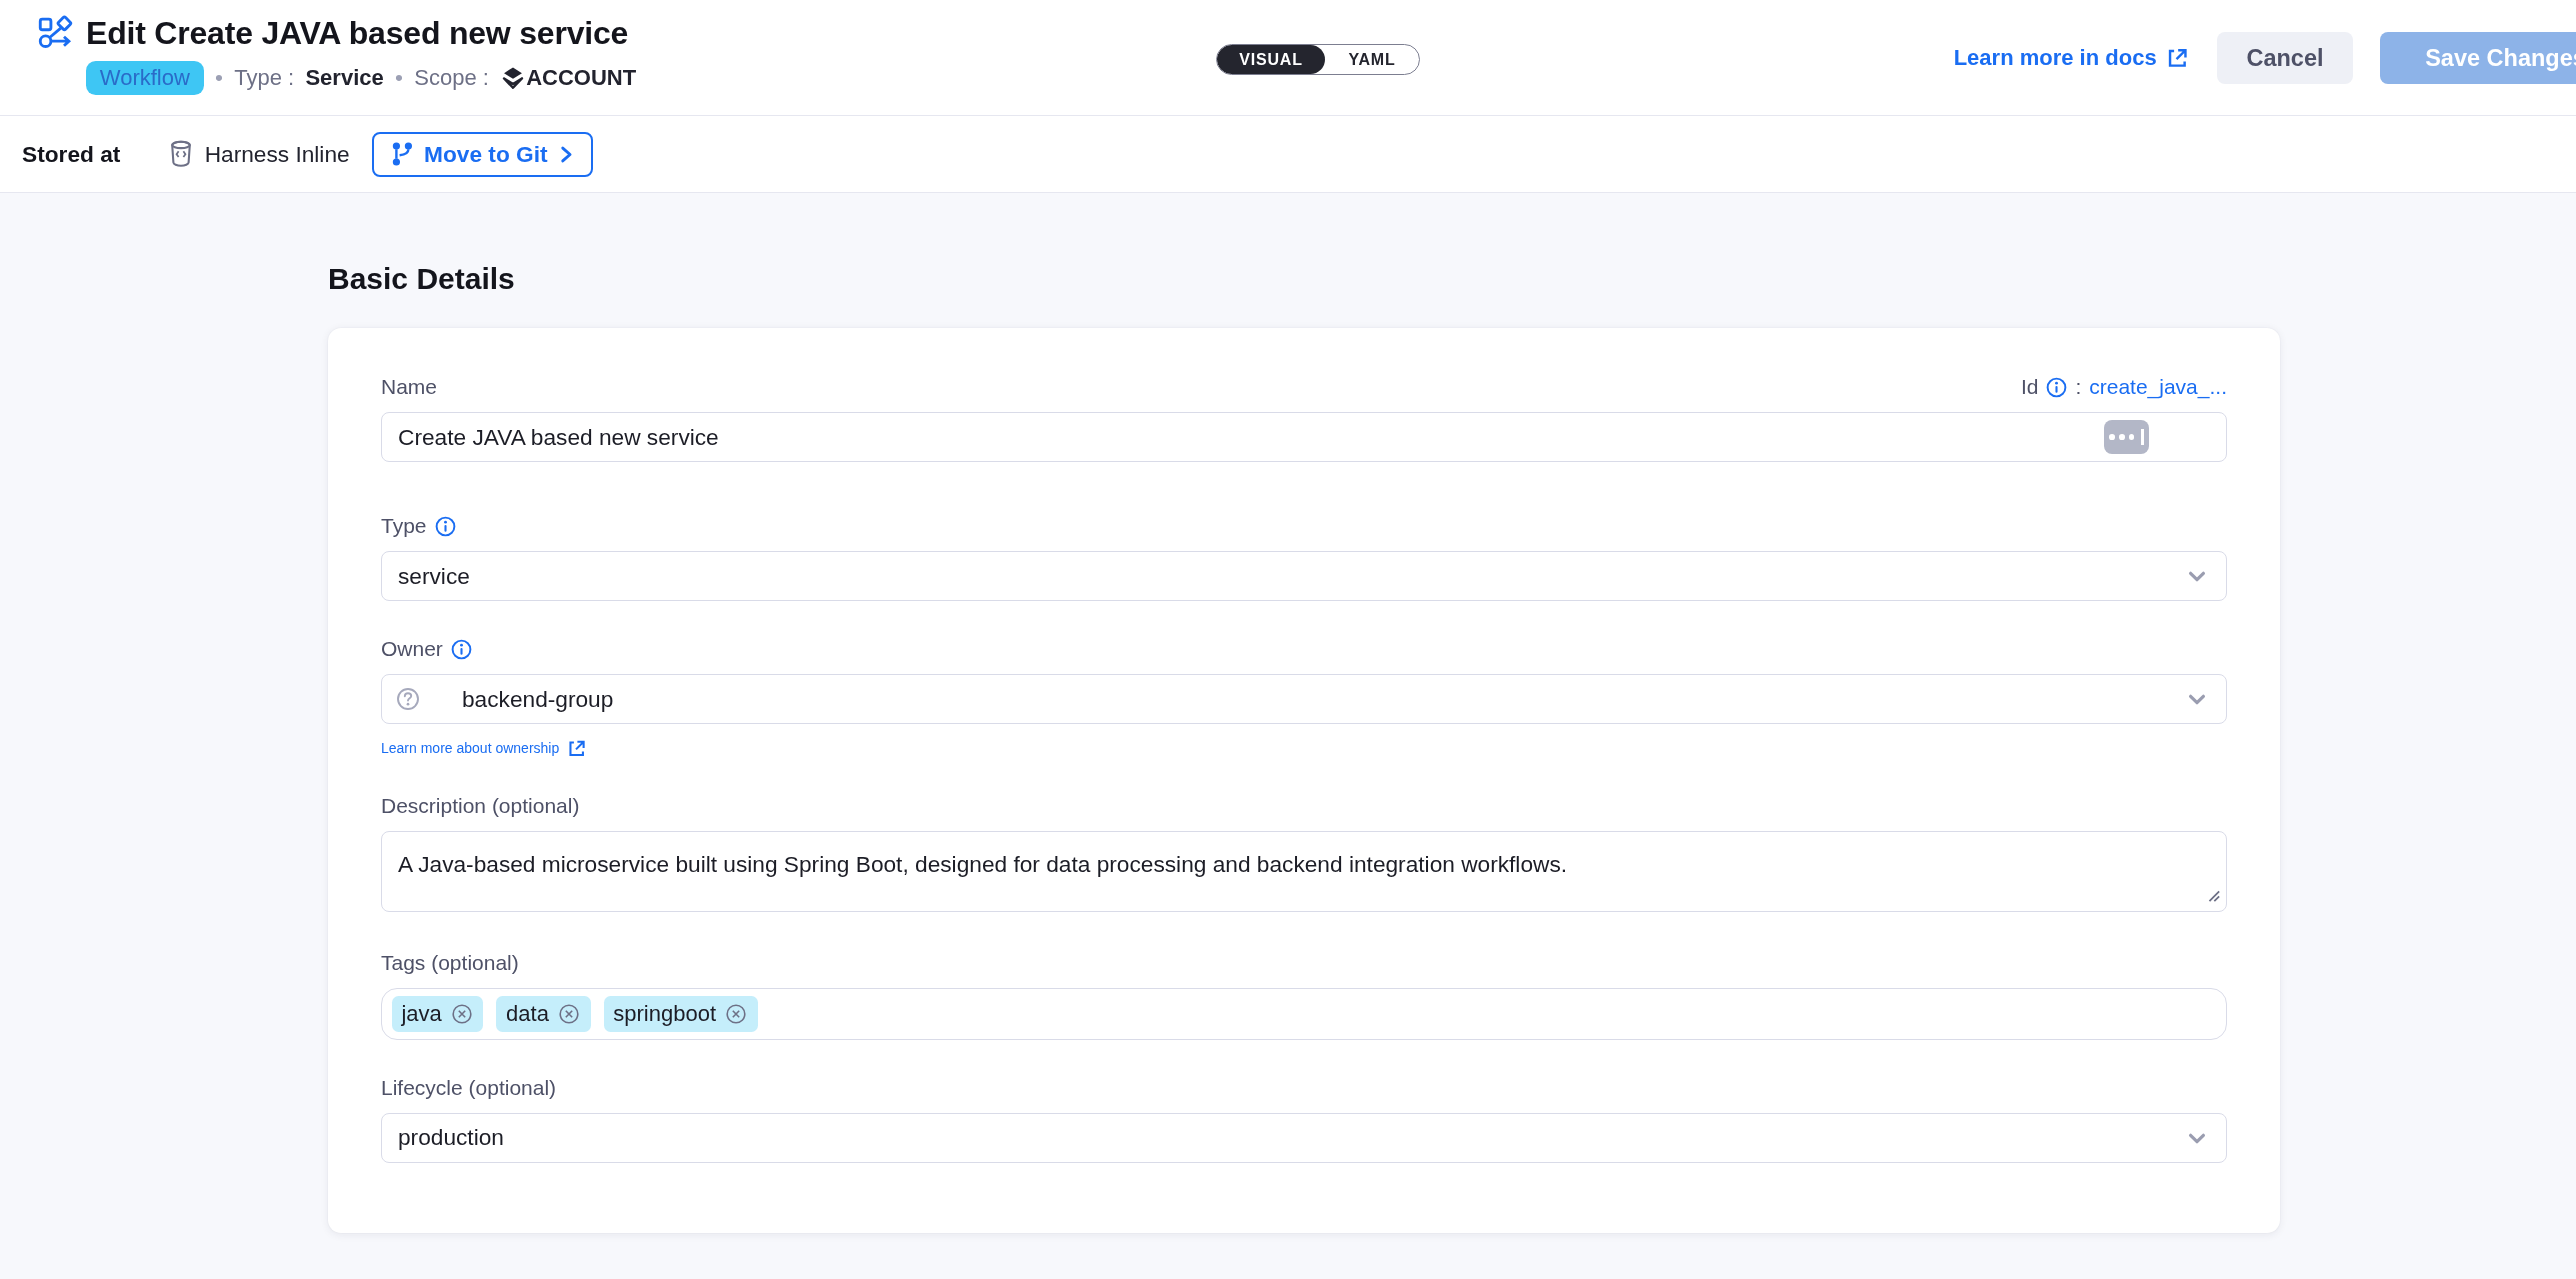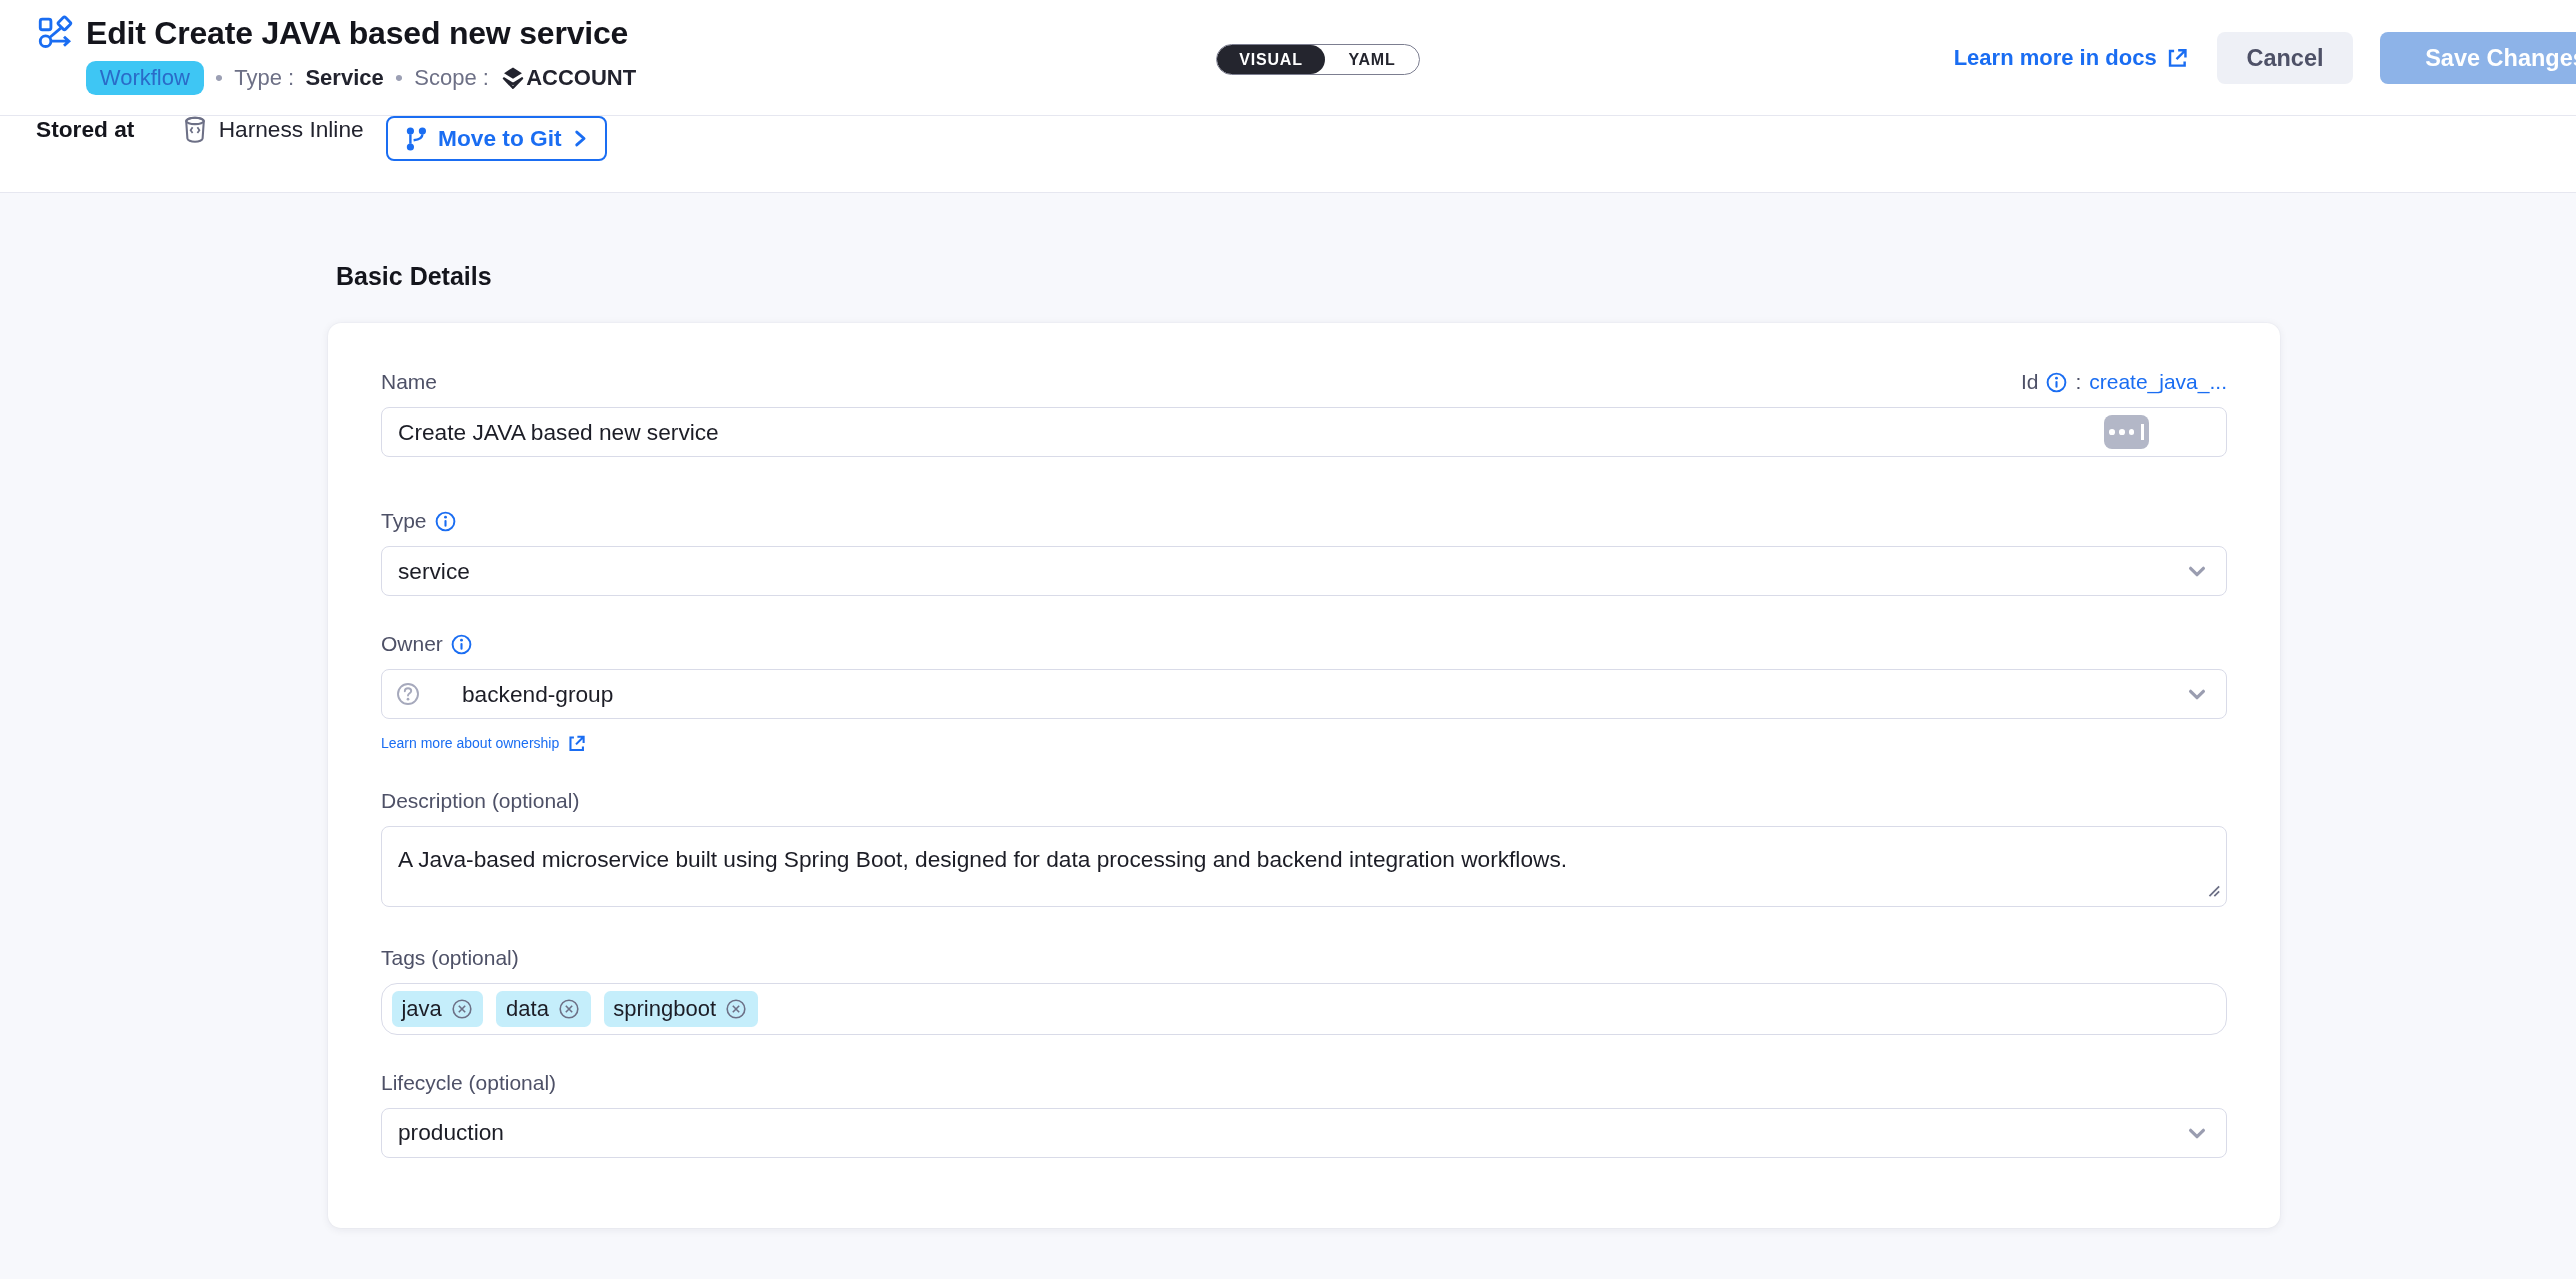--- a/index.html
+++ b/index.html
@@ -47,33 +47,33 @@
     position:absolute; top:32px; height:52px; border:none; border-radius:8px;
     font-family:"Liberation Sans", sans-serif; font-size:23.5px; font-weight:600; cursor:pointer;
     display:flex; align-items:center; justify-content:center;
   }
   .btn-cancel { right:223px; width:136px; background:#eef0f6; color:#4e5167; }
   .btn-save { right:-55px; width:251px; background:#8db3e8; color:#ffffff; }
 
   
   .storage-bar {
     height:77px; background:#ffffff; border-bottom:1.6px solid #e6e7f0;
-    display:flex; align-items:flex-start; padding-left:36px;
+    display:flex; align-items:center; padding-left:22px;
   }
   .stored-at { font-size:22.7px; font-weight:700; color:#14151c; margin-right:49px; }
   .storage-value { font-size:22.7px; color:#22232e; margin-left:11.3px; margin-right:22.7px; }
   .move-git-btn {
     display:flex; align-items:center; gap:9.7px; background:#ffffff;
     border:2.4px solid #1a6df2; border-radius:8px; height:45px; padding:0 16px;
     color:#1a6df2; font-family:"Liberation Sans", sans-serif; font-size:22.7px; font-weight:600; cursor:pointer;
   }
 
   
   .main { padding-left:328px; padding-top:69px; }
-  .section-title { font-size:25px; font-weight:700; color:#14151c; margin-left:8px; }
+  .section-title { font-size:30px; font-weight:700; color:#14151c; }
   .card {
     margin-top:32px; width:1952px; background:#ffffff; border-radius:13px;
     box-shadow:0 1.6px 8px rgba(30,32,60,0.07), 0 0 1.6px rgba(30,32,60,0.08);
     padding:47px 53px 70px 53px;
   }
   .field-label { font-size:21px; color:#4e5167; display:flex; align-items:center; gap:8px; }
   .name-row { display:flex; justify-content:space-between; align-items:center; }
   .id-block { display:flex; align-items:center; gap:8px; font-size:21px; }
   .id-label { color:#4e5167; }
   .id-sep { color:#4e5167; }

